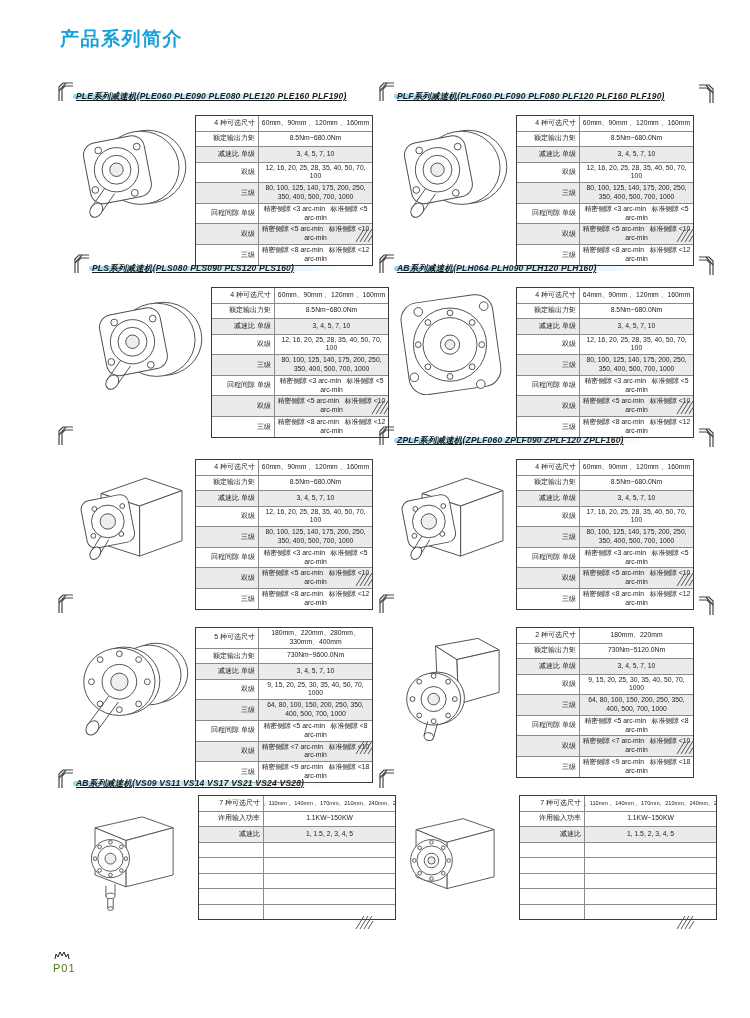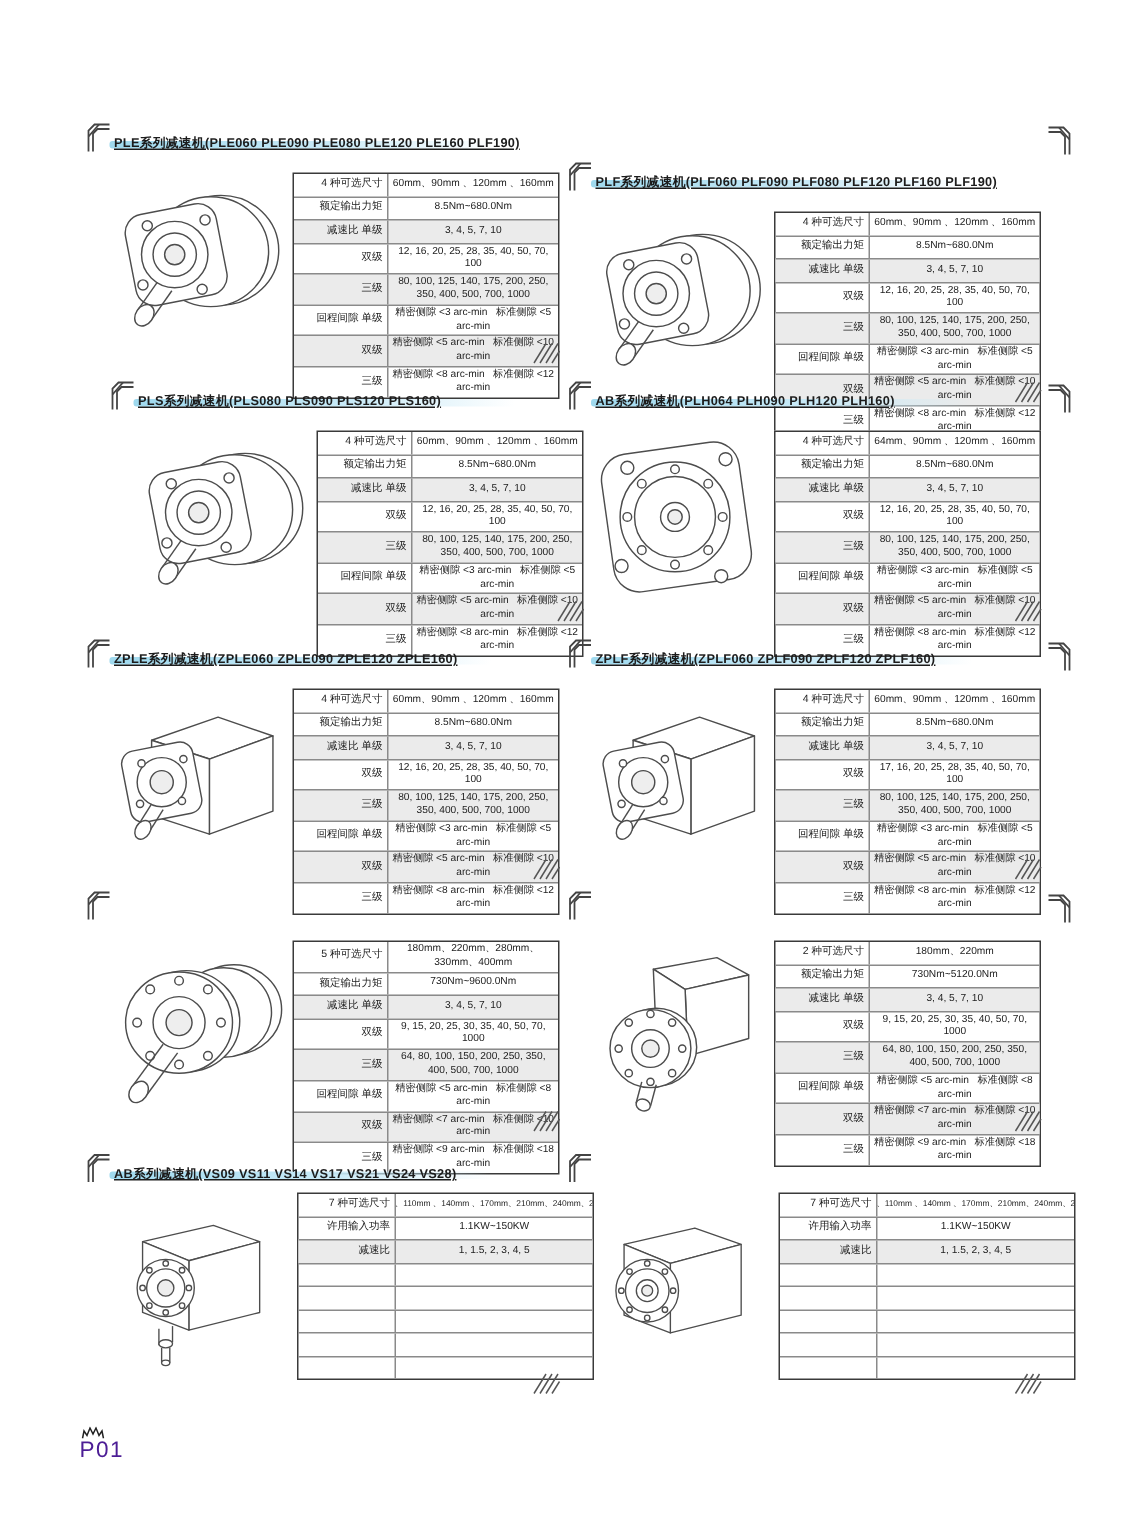--- a/index.html
+++ b/index.html
@@ -6,47 +6,48 @@
   .page{position:relative;width:750px;height:1018px;background:#ffffff;overflow:hidden;
         font-family:"Liberation Sans","DejaVu Sans",sans-serif;color:#222;}
   .page-title{position:absolute;left:60px;top:26px;font-size:19px;font-weight:bold;
         color:#18a0da;letter-spacing:1.5px;}
   .section{position:absolute;width:318px;height:162px;}
   .sec-header{position:absolute;left:18px;top:0;right:6px;height:14px;}
   .sec-header::after{content:"";position:absolute;left:-3px;top:9px;height:5px;width:90%;
         border-radius:2px;
         background:linear-gradient(to right,#9fd9ee 0%,#c9eaf7 55%,rgba(255,255,255,0) 96%);}
   .sec-title{position:relative;z-index:1;font-size:8.5px;font-weight:bold;color:#1c1c1c;
-        text-decoration:underline;letter-spacing:0.2px;white-space:nowrap;}
+        text-decoration:underline;letter-spacing:0.2px;white-space:nowrap;font-style:italic;}
   .corner-icon{position:absolute;left:-1px;top:-3px;}
   .hatch-icon{position:absolute;right:2px;bottom:4px;}
   .drawing{position:absolute;left:8px;top:26px;width:126px;height:130px;}
   .spec-table{position:absolute;left:137px;top:30px;width:176px;border:1px solid #3a3a3a;
         background:#fff;}
   .sec--vsva .spec-table{left:140px;top:23px;width:196px;}
   .trow{display:flex;min-height:14.5px;}
   .trow + .trow{border-top:1px solid #8a8a8a;}
   .trow.stripe{background:#ebebeb;}
   .tlabel{width:56px;flex:0 0 56px;border-right:1px solid #8a8a8a;display:flex;
         align-items:center;justify-content:flex-end;text-align:right;
         padding:1px 3px;font-size:7px;line-height:1.25;}
   .sec--vsva .tlabel{width:58px;flex:0 0 58px;}
   .tvalue{flex:1;display:flex;align-items:center;justify-content:center;text-align:center;
         padding:1px 2px;font-size:6.8px;line-height:1.3;}
   .sec--vsva .trow:first-child .tvalue{font-size:5.6px;white-space:nowrap;overflow:hidden;}
   .edge-icon{position:absolute;}
   .page-number{position:absolute;left:53px;top:958px;}
-  .page-number .pn-text{font-size:15px;color:#4c1d95;letter-spacing:1px;}
+  .page-number .pn-text{font-size:11px;color:#4d7c0f;letter-spacing:1px;}
   .logo-mark{position:absolute;left:1px;top:-7px;}
   svg{display:block;}
 </style>
 </head>
 <body>
 
 <div class="page">
+  <div class="page-title">产品系列简介</div>
 
   <span class="edge-icon" style="left:698px;top:84px;transform:scaleX(-1);">
     <svg width="17" height="20" viewBox="0 0 17 20">
         <g stroke="#444" fill="none" stroke-width="1.2">
           <path d="M2,19 L2,5 L6,1 L16,1"></path>
           <path d="M5,19 L5,7 L8,4 L16,4"></path>
           <path d="M2,9 L9,1"></path>
         </g>
       </svg>
   </span>
@@ -158,21 +159,21 @@
           <g stroke="#555" stroke-width="1" fill="none">
             <path d="M2,15 L10,2"></path>
             <path d="M6,15 L14,2"></path>
             <path d="M10,15 L18,2"></path>
             <path d="M14,15 L19,7"></path>
           </g>
         </svg>
     </span>
   </div>
 
-  <div class="section" style="left: 379px; top: 85px; margin-top: 26px;">
+  <div class="section" style="left: 379px; top: 85px;">
     <span class="corner-icon">
       <svg width="17" height="20" viewBox="0 0 17 20">
           <g stroke="#444" fill="none" stroke-width="1.2">
             <path d="M2,19 L2,5 L6,1 L16,1"></path>
             <path d="M5,19 L5,7 L8,4 L16,4"></path>
             <path d="M2,9 L9,1"></path>
           </g>
         </svg>
     </span>
     <div class="sec-header">
@@ -406,23 +407,20 @@
   <div class="section" style="left: 58px; top: 429px;">
     <span class="corner-icon">
       <svg width="17" height="20" viewBox="0 0 17 20">
           <g stroke="#444" fill="none" stroke-width="1.2">
             <path d="M2,19 L2,5 L6,1 L16,1"></path>
             <path d="M5,19 L5,7 L8,4 L16,4"></path>
             <path d="M2,9 L9,1"></path>
           </g>
         </svg>
     </span>
-    <div class="sec-header">
-      <span class="sec-title">ZPLE系列减速机(ZPLE060  ZPLE090  ZPLE120  ZPLE160)</span>
-    </div>
     <div class="drawing">
         <svg viewBox="0 0 130 135" width="126" height="130">
           <g fill="#fff" stroke="#4d4d4d" stroke-width="1" stroke-linejoin="round">
             <polygon points="36,40 82,24 120,37 76,53"></polygon>
             <polygon points="120,37 120,89 76,105 76,53"></polygon>
             <polygon points="36,40 76,53 76,105 36,92"></polygon>
             <rect x="18" y="44" width="50" height="50" rx="9" transform="rotate(-11 43 69)"></rect>
             <circle cx="43" cy="69" r="17"></circle>
             <circle cx="43" cy="69" r="8" fill="#eee"></circle>
             <circle cx="29" cy="56" r="2.5"></circle>

